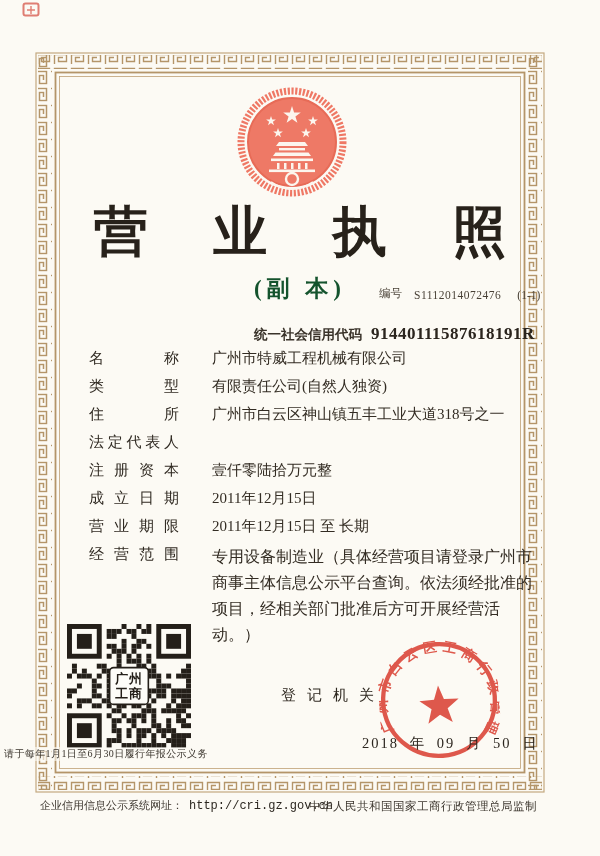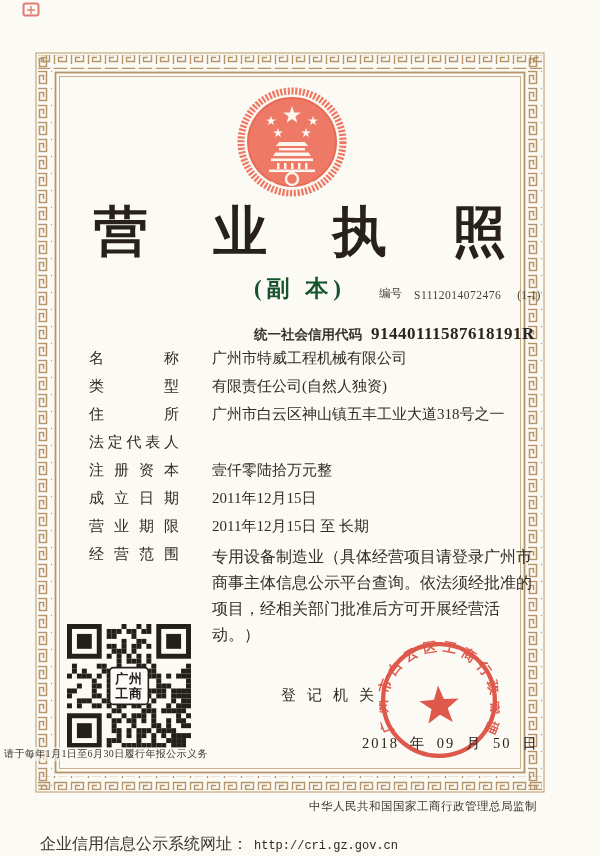--- a/index.html
+++ b/index.html
@@ -69,21 +69,21 @@
 
   .notice{
     left:4px;top:747px;font-size:10px;color:#39332b;letter-spacing:.4px;white-space:nowrap;
     background:rgba(252,250,244,.6);
   }
 
   
   .footer-left{
     left:40px;top:798px;display:flex;align-items:baseline;
   }
-  .footer-left .lab{font-size:16px;color:#3c362e;margin-top:36px;}
+  .footer-left .lab{font-size:11px;color:#3c362e;}
   .footer-left .url{font-size:12px;font-family:"Liberation Mono","DejaVu Sans Mono",monospace;color:#2c2720;margin-left:6px;}
   .footer-right{
     right:63px;top:799px;font-size:11.5px;color:#3c362e;letter-spacing:.5px;
   }
 </style>
 </head>
 <body>
 
 <svg id="frame" class="abs" width="510" height="741" viewBox="0 0 510 741">
   <defs>

